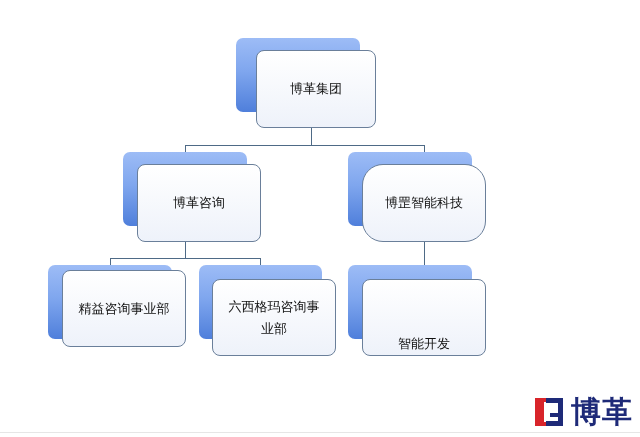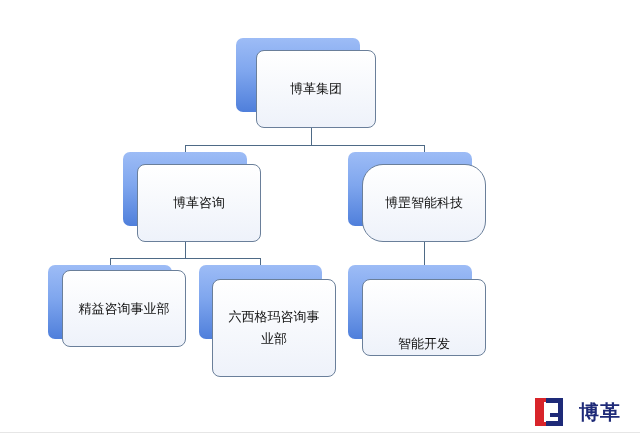--- a/index.html
+++ b/index.html
@@ -16,21 +16,21 @@
   .line { position:absolute; background:#4e6a86; }
   .bottom-rule { position:absolute; left:0; top:432px; width:640px; height:1px; background:#e6e6e6; }
   .logo { position:absolute; left:535px; top:396px; height:32px; display:flex; align-items:center; }
   .logo-mark { position:relative; width:28px; height:28px; }
   .logo-i { position:absolute; left:0; top:0; width:9px; height:28px; background:#d8242a; }
   .logo-i:before, .logo-i:after { content:""; position:absolute; left:0; width:13px; height:4px; background:#d8242a; }
   .logo-i:before { top:0; } .logo-i:after { bottom:0; }
   .logo-g { position:absolute; left:11px; top:0; width:17px; height:28px; box-sizing:border-box;
             border:5px solid #1e2a78; border-left:none; }
   .logo-g:after { content:""; position:absolute; left:4px; top:10px; width:8px; height:4px; background:#1e2a78; }
-  .logo-text { margin-left:16px; font-size:20px; font-weight:bold; color:#1e2a78; letter-spacing:1px;
+  .logo-text { margin-left:8px; font-size:30px; font-weight:bold; color:#1e2a78; letter-spacing:1px;
                font-family:"DejaVu Sans", sans-serif; }
 </style>
 </head>
 <body>
 
 <div class="canvas">
 
   <div class="line" style="left:311px;top:128px;width:1px;height:18px;"></div>
   <div class="line" style="left:185px;top:145px;width:240px;height:1px;"></div>
   <div class="line" style="left:185px;top:145px;width:1px;height:8px;"></div>
@@ -64,21 +64,21 @@
   </div>
 
   <div class="back" style="left:48px;top:265px;width:124px;height:74px;"></div>
   <div class="front" style="left:62px;top:270px;width:124px;height:77px;">
     <div>
       <span class="txt">精益咨询事业部</span>
     </div>
   </div>
 
   <div class="back" style="left:199px;top:265px;width:123px;height:74px;"></div>
-  <div class="front" style="left:212px;top:279px;width:124px;height:98px;">
+  <div class="front" style="left:212px;top:279px;width:124px;height:77px;">
     <div>
       <span class="txt">六西格玛咨询事</span>
       <span class="txt">业部</span>
     </div>
   </div>
 
   <div class="back" style="left:348px;top:265px;width:124px;height:74px;"></div>
   <div class="front" style="left:362px;top:279px;width:124px;height:77px;align-items:flex-end;">
     <div>
       <span class="txt">智能开发</span>

